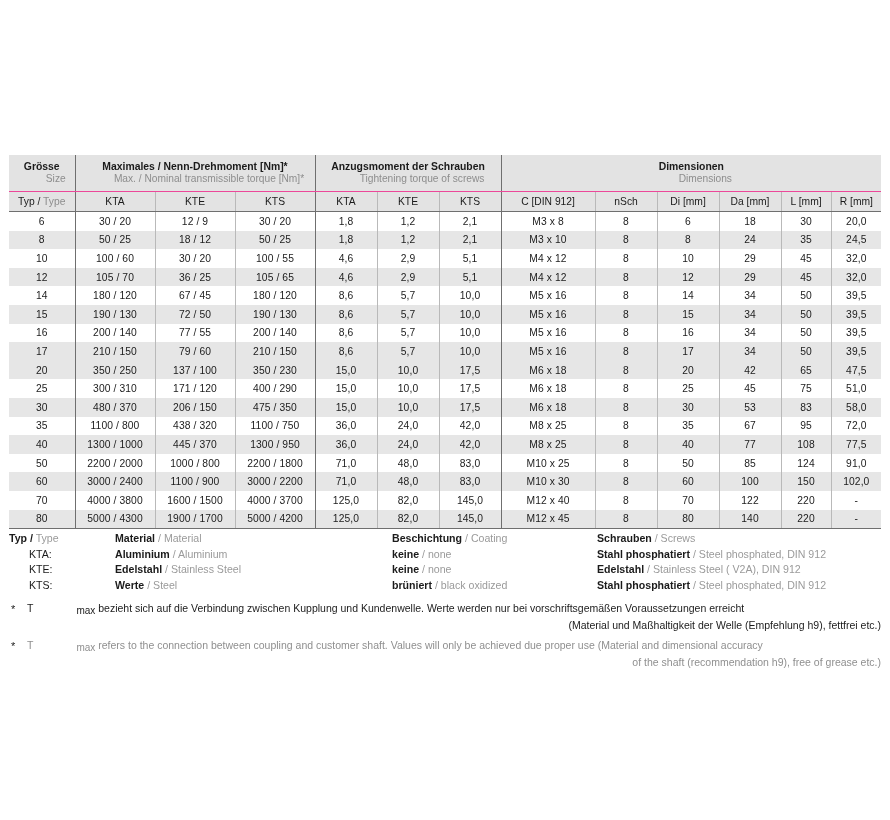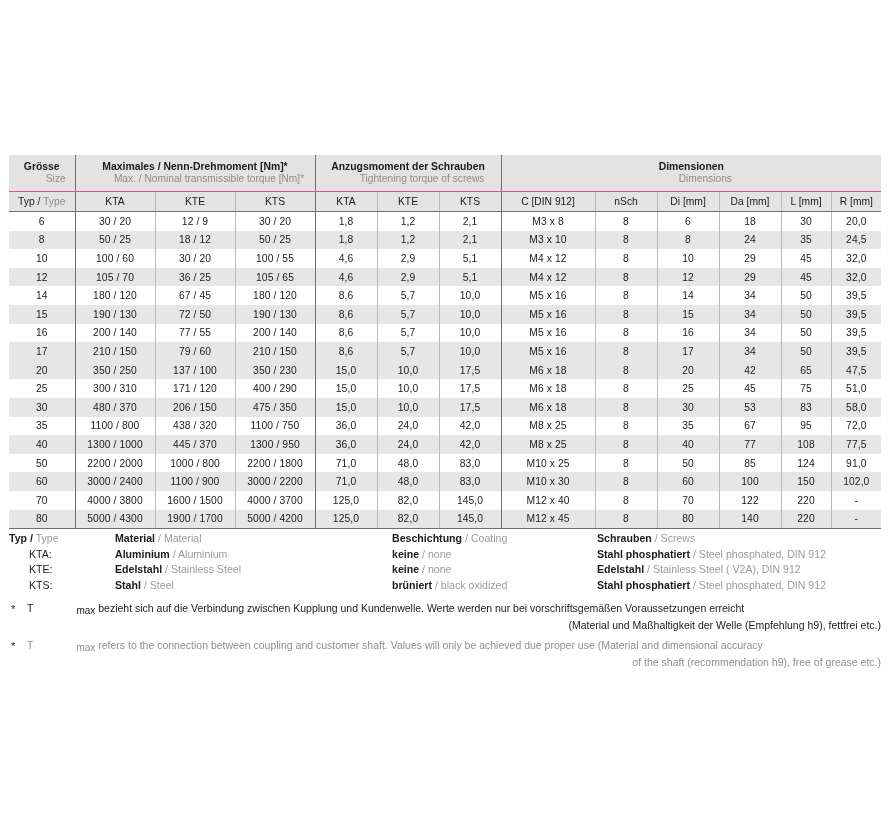--- a/index.html
+++ b/index.html
@@ -475,21 +475,21 @@
       <div class="row key">KTE:</div>
       <div class="row key">KTS:</div>
     </div>
 
     <div class="legend-col c1">
       <div class="row">
         <span class="hd">Material</span><span class="en"> / Material</span>
       </div>
       <div class="row"><span class="de">Aluminium</span><span class="en"> / Aluminium</span></div>
       <div class="row"><span class="de">Edelstahl</span><span class="en"> / Stainless Steel</span></div>
-      <div class="row"><span class="de">Stahl</span><span class="en"> / Steel</span></div>
+      <div class="row"><span class="de">Werte</span><span class="en"> / Steel</span></div>
     </div>
 
     <div class="legend-col c2">
       <div class="row">
         <span class="hd">Beschichtung</span><span class="en"> / Coating</span>
       </div>
       <div class="row"><span class="de">keine</span><span class="en"> / none</span></div>
       <div class="row"><span class="de">keine</span><span class="en"> / none</span></div>
       <div class="row"><span class="de">brüniert</span><span class="en"> / black oxidized</span></div>
     </div>

